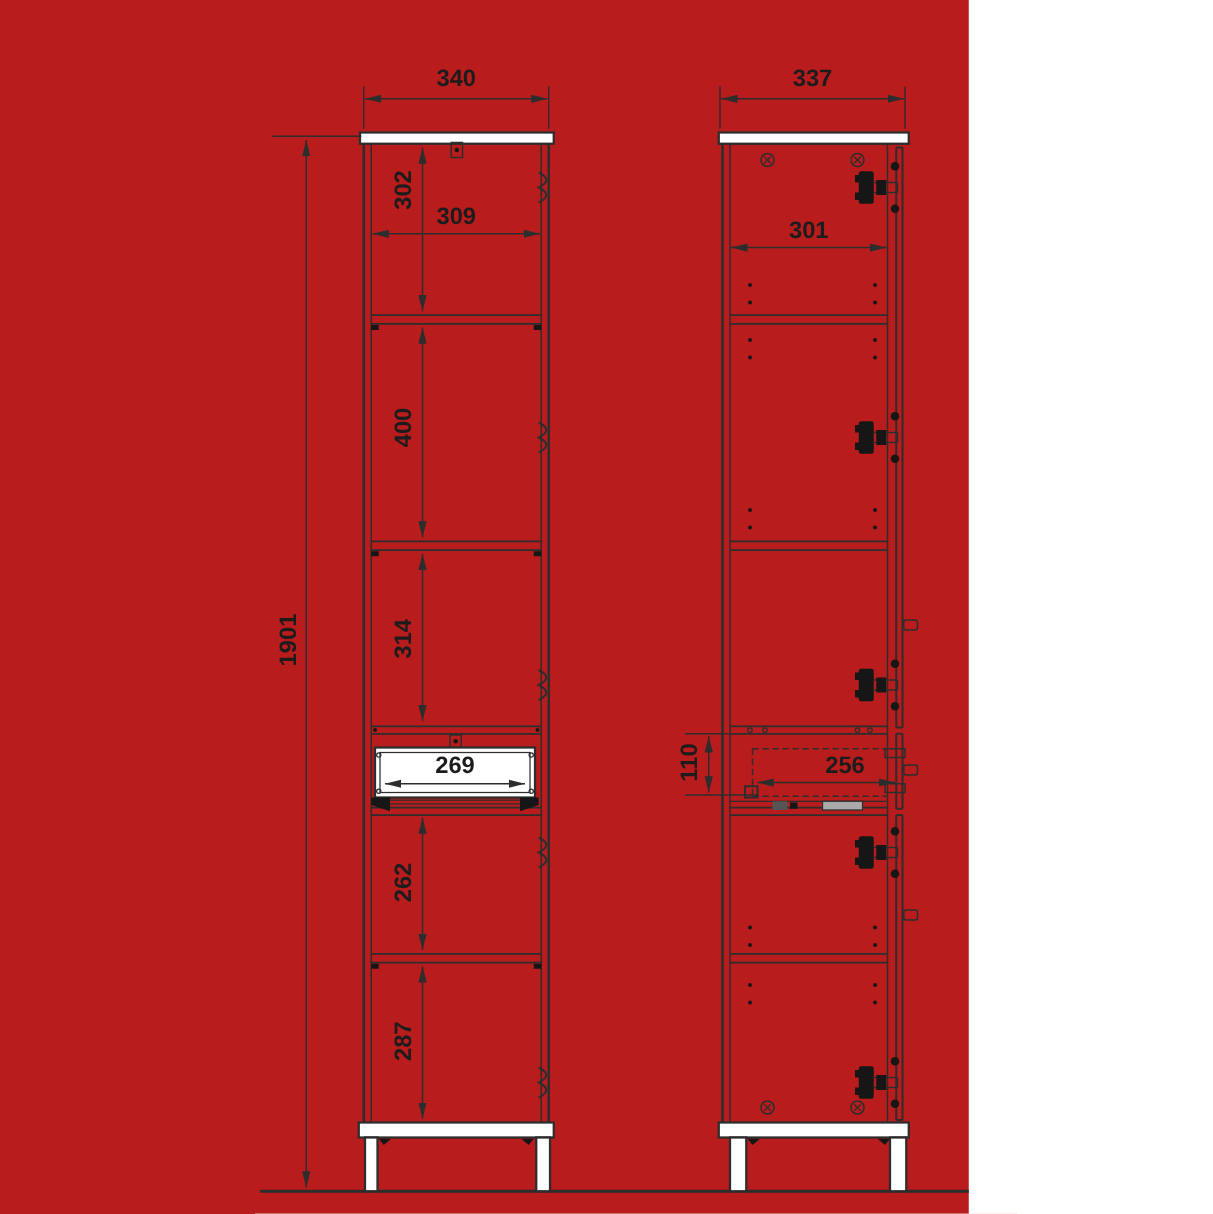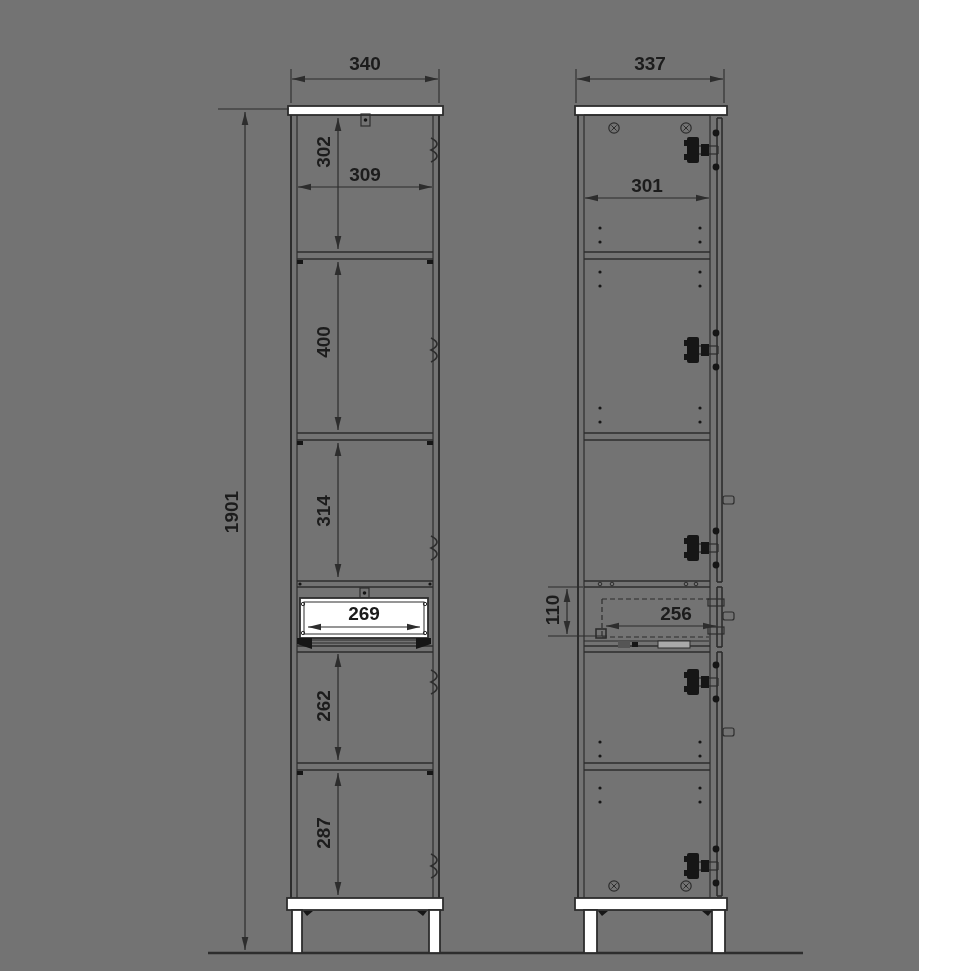--- a/index.html
+++ b/index.html
@@ -1,19 +1,19 @@
 <!DOCTYPE html>
 <html><head>
 <meta charset="utf-8">
 <style>
   html,body{margin:0;padding:0;background:#ffffff;}
   .canvas{
     position:relative;
-    width:919px;height:971px;
-    background:#737373;
+    width:775px;height:971px;
+    background:#b91c1c;
     font-family:"Liberation Sans", sans-serif;
     overflow:hidden;
   }
   svg{position:absolute;left:0;top:0;}
   .w2{stroke:#2d2d2d;stroke-width:2;fill:none;}
   .w16{stroke:#2d2d2d;stroke-width:1.6;fill:none;}
   .w12{stroke:#2d2d2d;stroke-width:1.2;fill:none;}
   .w1{stroke:#2d2d2d;stroke-width:1;fill:none;}
   .panel{stroke:#2d2d2d;stroke-width:1.8;fill:#ffffff;}
   .shelf{stroke:#2d2d2d;stroke-width:1.4;fill:none;}

